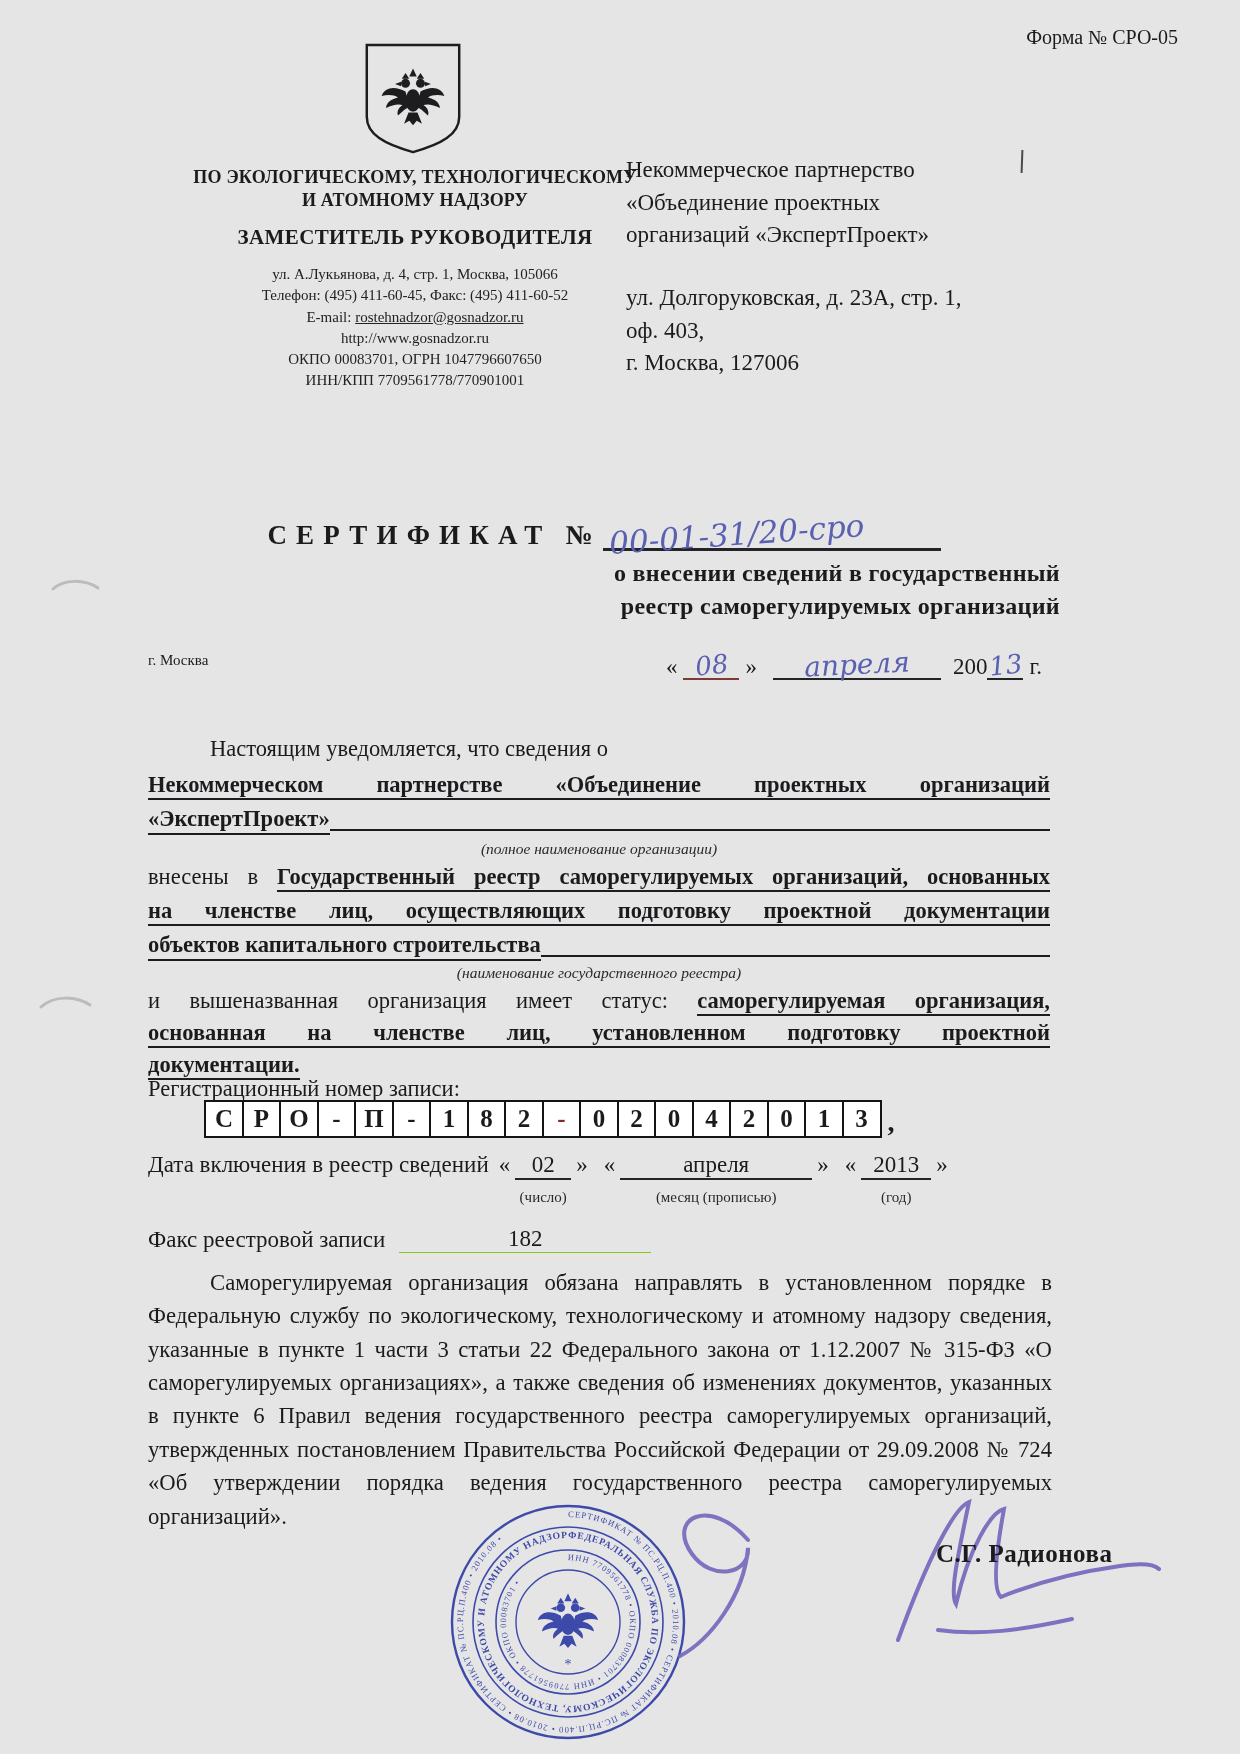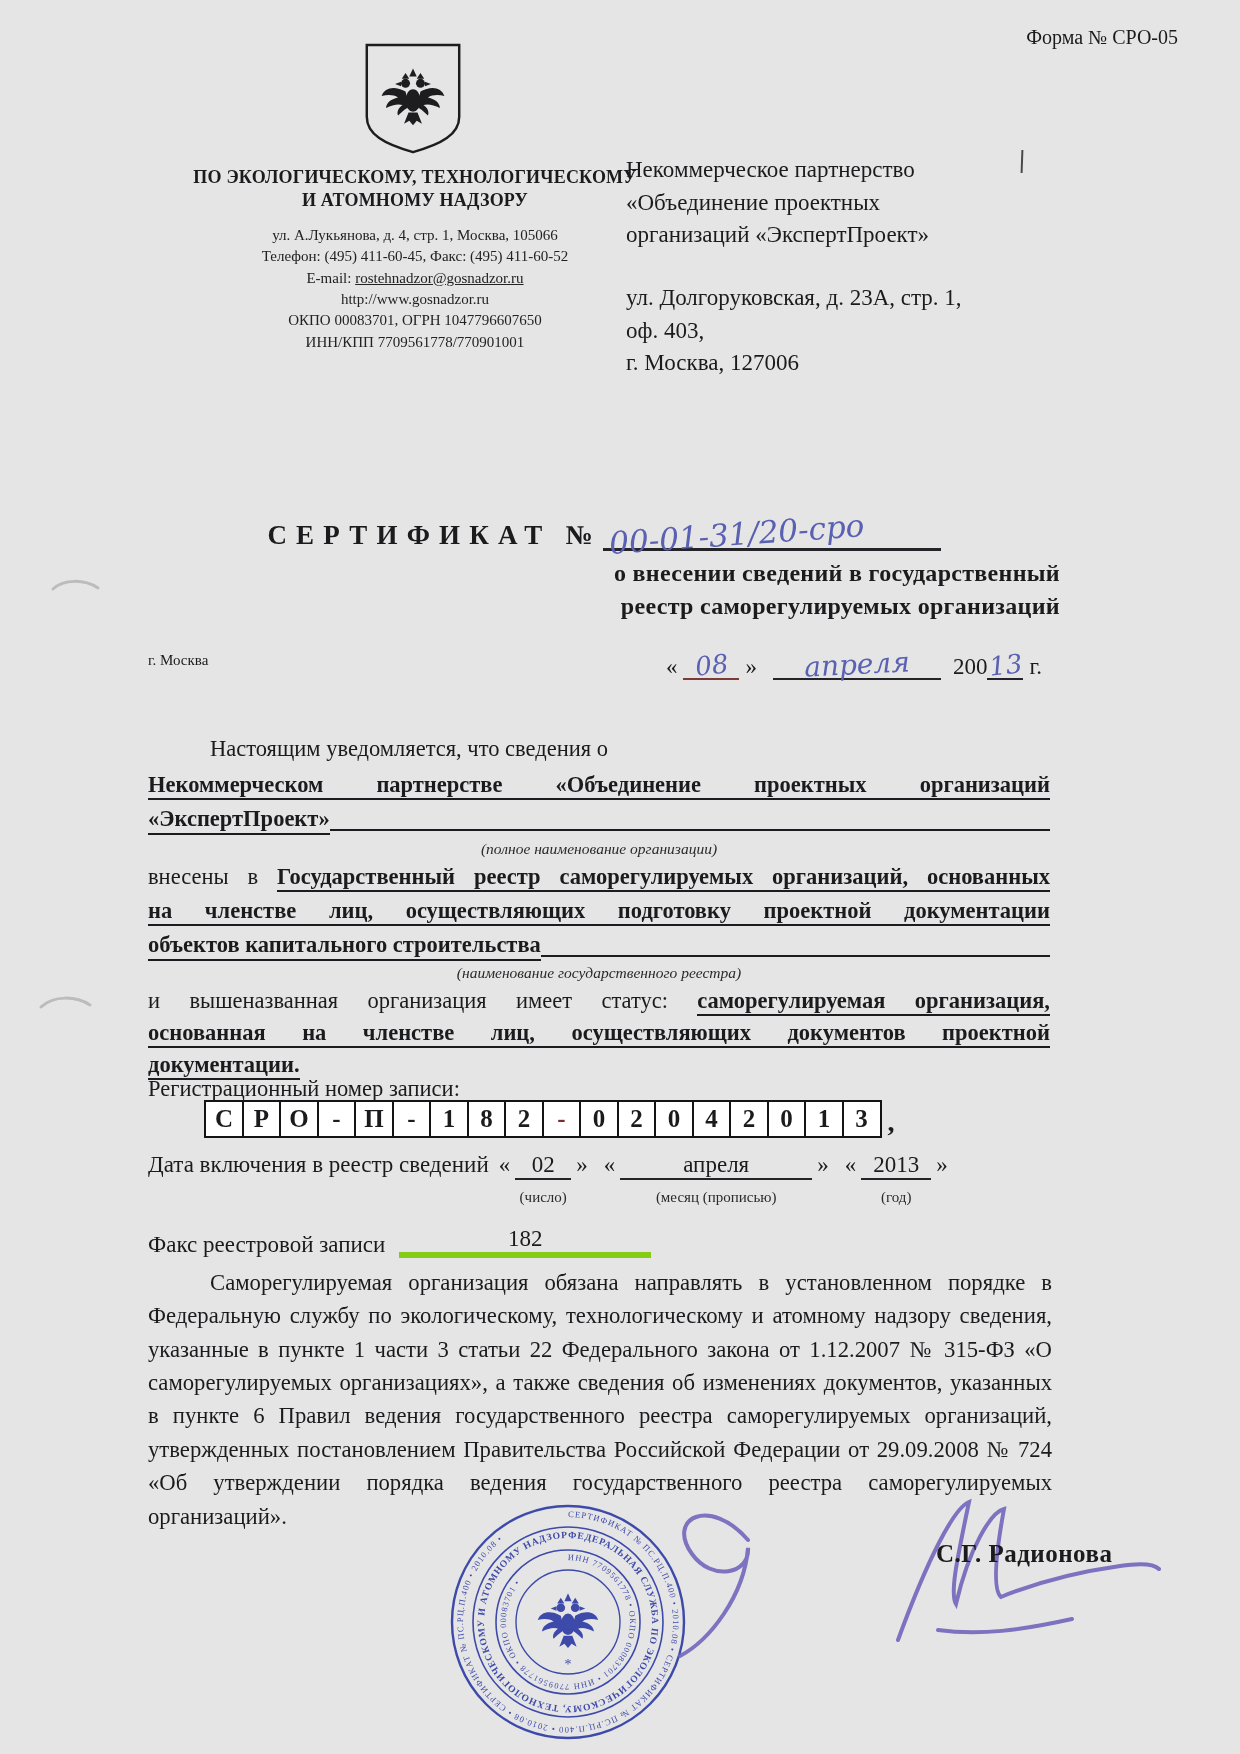--- a/index.html
+++ b/index.html
@@ -58,21 +58,21 @@
   .cell:first-child{margin-left:0;}
   .cell.red{color:#7b2d2d;}
   .cells .comma{font-size:28px;font-weight:bold;margin-left:6px;}
   
   .incl{left:148px;top:1152px;display:flex;align-items:flex-start;font-size:23px;}
   .stack{display:inline-flex;flex-direction:column;align-items:center;margin:0 3px;}
   .stack .val{border-bottom:2px solid #232328;text-align:center;padding:0 6px;}
   .stack .cap{font-size:15px;margin-top:9px;color:#2a2a2c;}
   .q{margin:0 2px;}
   .entry-row{left:148px;top:1226px;display:flex;align-items:flex-end;font-size:23px;}
-  .entry-num{width:252px;border-bottom:6px solid #84cc16;text-align:center;margin-left:14px;}
+  .entry-num{width:252px;border-bottom:1px solid #84cc16;text-align:center;margin-left:14px;}
   
   .paragraph{left:148px;top:1266px;width:904px;font-size:22.7px;line-height:1.47;
              text-align:justify;text-indent:62px;}
   
   .stamp{left:436px;top:1490px;width:264px;height:264px;color:#2f3da5;opacity:.92;}
   .sig{left:598px;top:1478px;width:566px;height:210px;color:#7166bb;}
   .sig-name{left:936px;top:1540px;font-size:25px;font-weight:bold;letter-spacing:.5px;}
 </style>
 </head>
 <body>
@@ -102,20 +102,21 @@
   <div class="abs form-label">Форма № СРО-05</div>
 
   <svg class="abs coat" viewBox="0 0 110 120">
     <path d="M8 5 H102 V78 C102 96 84 106 55 114 C26 106 8 96 8 78 Z" fill="none" stroke="#1d1d1f" stroke-width="2.5"></path>
     <use href="#eagle" x="17" y="12" width="76" height="90"></use>
   </svg>
 
   <div class="abs lh">
     <div class="agency">ПО ЭКОЛОГИЧЕСКОМУ, ТЕХНОЛОГИЧЕСКОМУ</div>
     <div class="agency">И АТОМНОМУ НАДЗОРУ</div>
+    <div class="official">ЗАМЕСТИТЕЛЬ РУКОВОДИТЕЛЯ</div>
     <div class="contacts">
       <div>ул. А.Лукьянова, д. 4, стр. 1,  Москва,  105066</div>
       <div>Телефон: (495) 411-60-45, Факс: (495) 411-60-52</div>
       <div>
         <span>E-mail:</span>
         <span class="email-u">rostehnadzor@gosnadzor.ru</span>
       </div>
       <div>http://www.gosnadzor.ru</div>
       <div>ОКПО 00083701,  ОГРН 1047796607650</div>
       <div>ИНН/КПП 7709561778/770901001</div>
@@ -185,21 +186,21 @@
     <span class="fill">объектов капитального строительства</span>
     <span class="rule"></span>
   </div>
   <div class="abs line caption" style="top:964px;">(наименование государственного реестра)</div>
 
   <div class="abs line just" style="top:988px;">
     <span>и вышеназванная организация имеет статус:</span>
     <span class="fill">саморегулируемая организация,</span>
   </div>
   <div class="abs line just" style="top:1020px;">
-    <span class="fill">основанная на членстве лиц, осуществляющих документов проектной</span>
+    <span class="fill">основанная на членстве лиц, установленном подготовку проектной</span>
   </div>
   <div class="abs line" style="top:1052px;">
     <span class="fill">документации.</span>
   </div>
 
   <div class="abs line" style="top:1076px;">Регистрационный номер записи:</div>
   <div class="abs cells">
     <span class="cell">С</span>
     <span class="cell">Р</span>
     <span class="cell">О</span>

